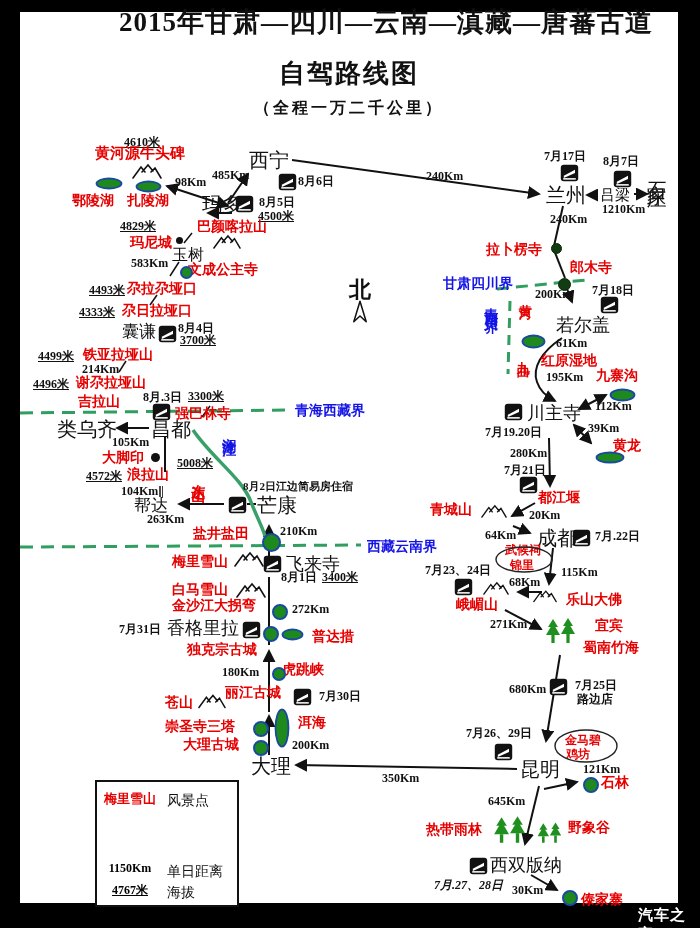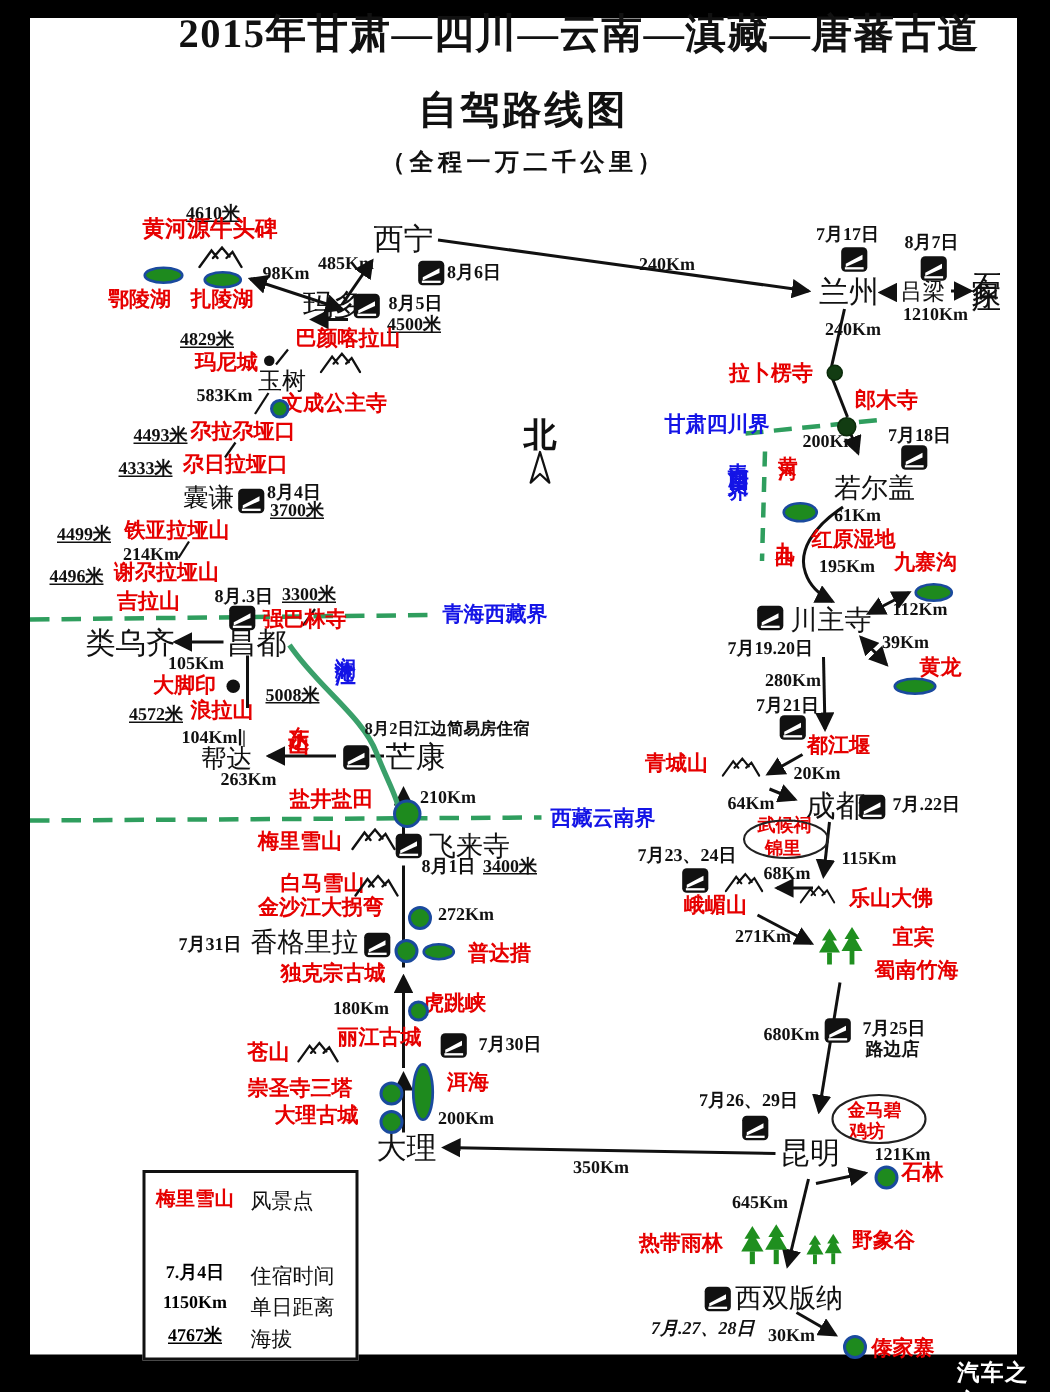--- a/index.html
+++ b/index.html
@@ -183,21 +183,21 @@
     <div class="lb k-red" style="left: 122px; top: 304px; font-size: 14px;">尕日拉垭口</div>
     <div class="lb k-red" style="left: 83px; top: 348px; font-size: 14px;">铁亚拉垭山</div>
     <div class="lb k-red" style="left: 76px; top: 376px; font-size: 14px;">谢尕拉垭山</div>
     <div class="lb k-red" style="left: 78px; top: 395px; font-size: 14px;">吉拉山</div>
     <div class="lb k-red" style="left: 175px; top: 407px; font-size: 14px;">强巴林寺</div>
     <div class="lb k-red" style="left: 102px; top: 451px; font-size: 14px;">大脚印</div>
     <div class="lb k-red" style="left: 127px; top: 468px; font-size: 14px;">浪拉山</div>
     <div class="lb k-red v" style="left: 190px; top: 472px; font-size: 14px;">东达山</div>
     <div class="lb k-red" style="left: 193px; top: 527px; font-size: 14px;">盐井盐田</div>
     <div class="lb k-red" style="left: 172px; top: 555px; font-size: 14px;">梅里雪山</div>
-    <div class="lb k-red" style="left: 172px; top: 583px; font-size: 14px; margin-left: 15px;">白马雪山</div>
+    <div class="lb k-red" style="left: 172px; top: 583px; font-size: 14px;">白马雪山</div>
     <div class="lb k-red" style="left: 172px; top: 599px; font-size: 14px;">金沙江大拐弯</div>
     <div class="lb k-red" style="left: 187px; top: 643px; font-size: 14px;">独克宗古城</div>
     <div class="lb k-red" style="left: 312px; top: 630px; font-size: 14px;">普达措</div>
     <div class="lb k-red" style="left: 282px; top: 663px; font-size: 14px;">虎跳峡</div>
     <div class="lb k-red" style="left: 165px; top: 696px; font-size: 14px;">苍山</div>
     <div class="lb k-red" style="left: 225px; top: 686px; font-size: 14px;">丽江古城</div>
     <div class="lb k-red" style="left: 165px; top: 720px; font-size: 14px;">崇圣寺三塔</div>
     <div class="lb k-red" style="left: 298px; top: 716px; font-size: 14px;">洱海</div>
     <div class="lb k-red" style="left: 183px; top: 738px; font-size: 14px;">大理古城</div>
     <div class="lb k-red" style="left: 486px; top: 243px; font-size: 14px;">拉卜楞寺</div>
@@ -415,24 +415,20 @@
     <div class="ic" style="left: 352px; top: 300px;"><svg width="16" height="24" viewBox="0 0 18 26">
         <path d="M9,1 L16,24 L9,17.5 L2,24 Z" fill="none" stroke="#111" stroke-width="1.7" stroke-linejoin="round"></path>
       </svg></div>
   </div>
 
 <div id="legend-box">
   <div class="lg-row" style="top:8px;">
     <span class="lg-sym k-red" style="font-size:13px;font-weight:700;">梅里雪山</span>
     <span class="lg-lab">风景点</span>
   </div>
-  <div class="lg-row" style="top:58px;">
-    <span class="lg-sym k-date" style="font-size:12px;">7.月4日</span>
-    <span class="lg-lab">住宿时间</span>
-  </div>
   <div class="lg-row" style="top:79px;">
     <span class="lg-sym k-km" style="font-size:12px;">1150Km</span>
     <span class="lg-lab">单日距离</span>
   </div>
   <div class="lg-row" style="top:100px;">
     <span class="lg-sym k-elev" style="font-size:12px;">4767米</span>
     <span class="lg-lab">海拔</span>
   </div>
 </div>
 

